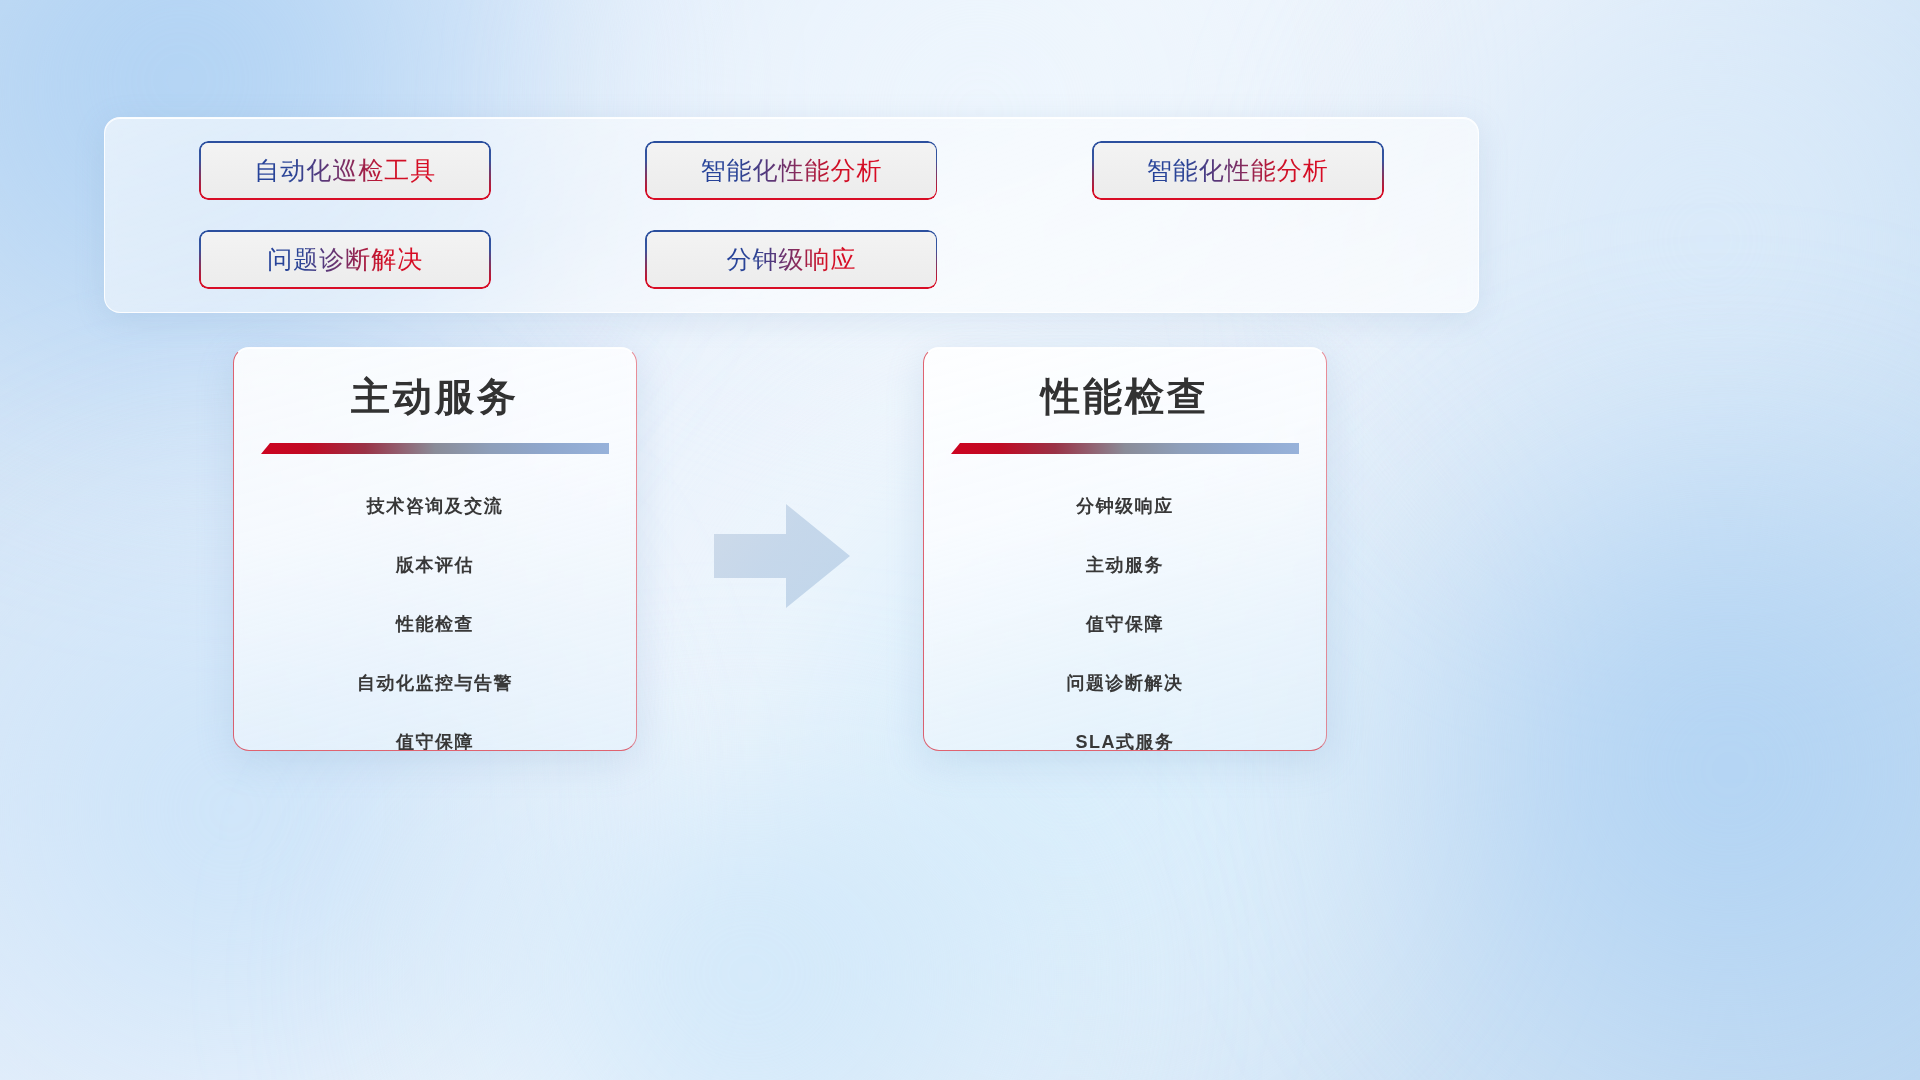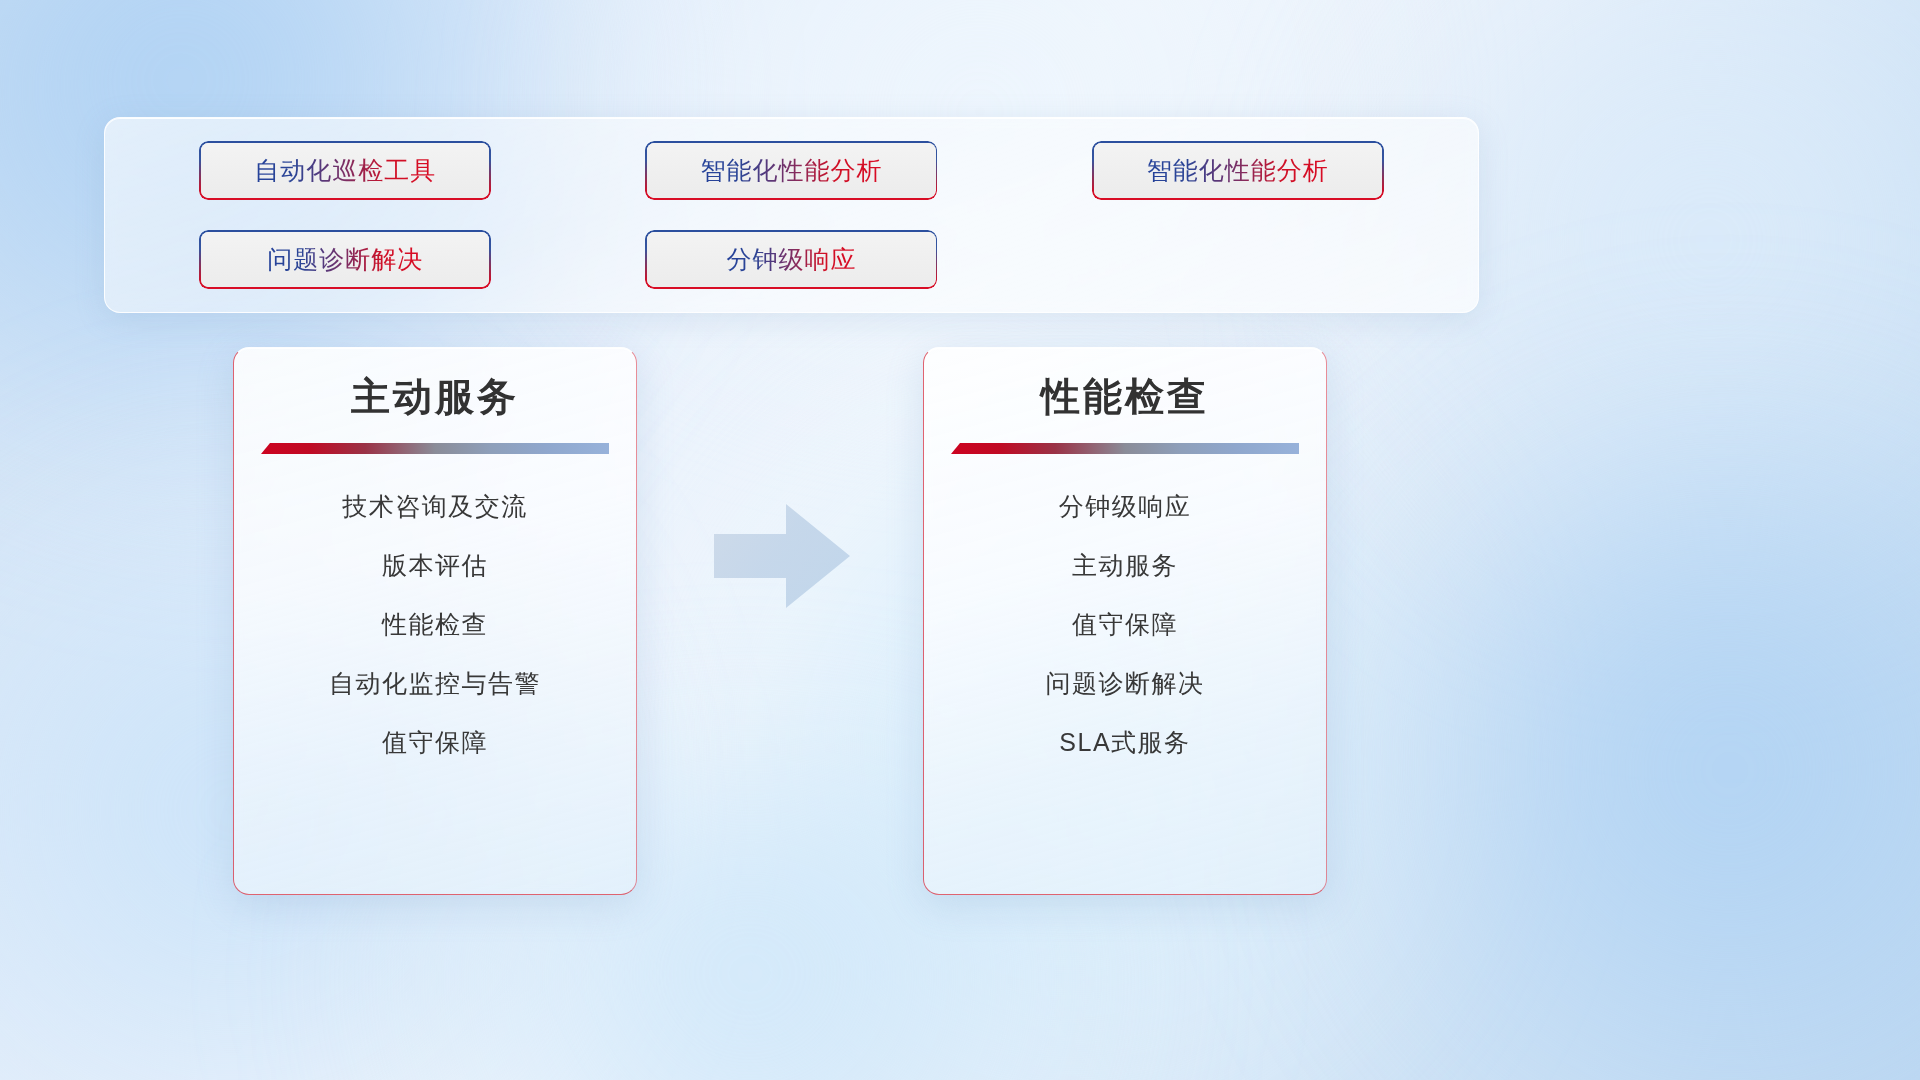--- a/index.html
+++ b/index.html
@@ -73,21 +73,21 @@
     position:relative; z-index:2;
     font-size:25px; letter-spacing:1px; font-weight:400;
     background:linear-gradient(90deg,#25429a 0%, #2c4596 22%, #7b2e64 50%, #cf1026 74%, #d90b24 100%);
     -webkit-background-clip:text; background-clip:text;
     -webkit-text-fill-color:transparent; color:transparent;
     white-space:nowrap;
   }
 
   
   .card{
-    position:absolute; top:347px; width:404px; height:548px;
+    position:absolute; top:347px; width:404px; height:404px;
     border-radius:16px;
     background:linear-gradient(165deg, rgba(255,255,255,.88) 0%, rgba(252,253,255,.82) 38%, rgba(240,247,253,.70) 72%, rgba(231,243,252,.62) 100%);
     border-left:1.6px solid rgba(214,47,66,.75);
     border-right:1.6px solid rgba(214,47,66,.55);
     border-top:1px solid rgba(255,255,255,.9);
     border-bottom:1.6px solid rgba(214,47,66,.75);
     box-shadow:0 10px 38px rgba(110,150,195,.20), inset 0 1px 0 rgba(255,255,255,.95);
     backdrop-filter:blur(4px);
     overflow:hidden;
   }
@@ -109,22 +109,23 @@
     clip-path:polygon(9px 0, 100% 0, 100% 100%, 0 100%);
   }
   .card-list{
     margin-top:23px;
     display:flex; flex-direction:column;
     align-items:center; justify-content:flex-start;
     gap:0;
   }
   .card-list .row{
     height:59px; line-height:59px;
-    font-size:25px; color:#383838; letter-spacing:1.5px;
+    font-size:18px; color:#383838; letter-spacing:1.5px;
     white-space:nowrap;
+    font-weight:bold;
   }
 
   
   #flow-arrow{
     position:absolute; left:712px; top:500px; width:140px; height:112px;
   }
   #flow-arrow svg{ display:block; width:100%; height:100%; }
 </style>
 </head>
 <body>

